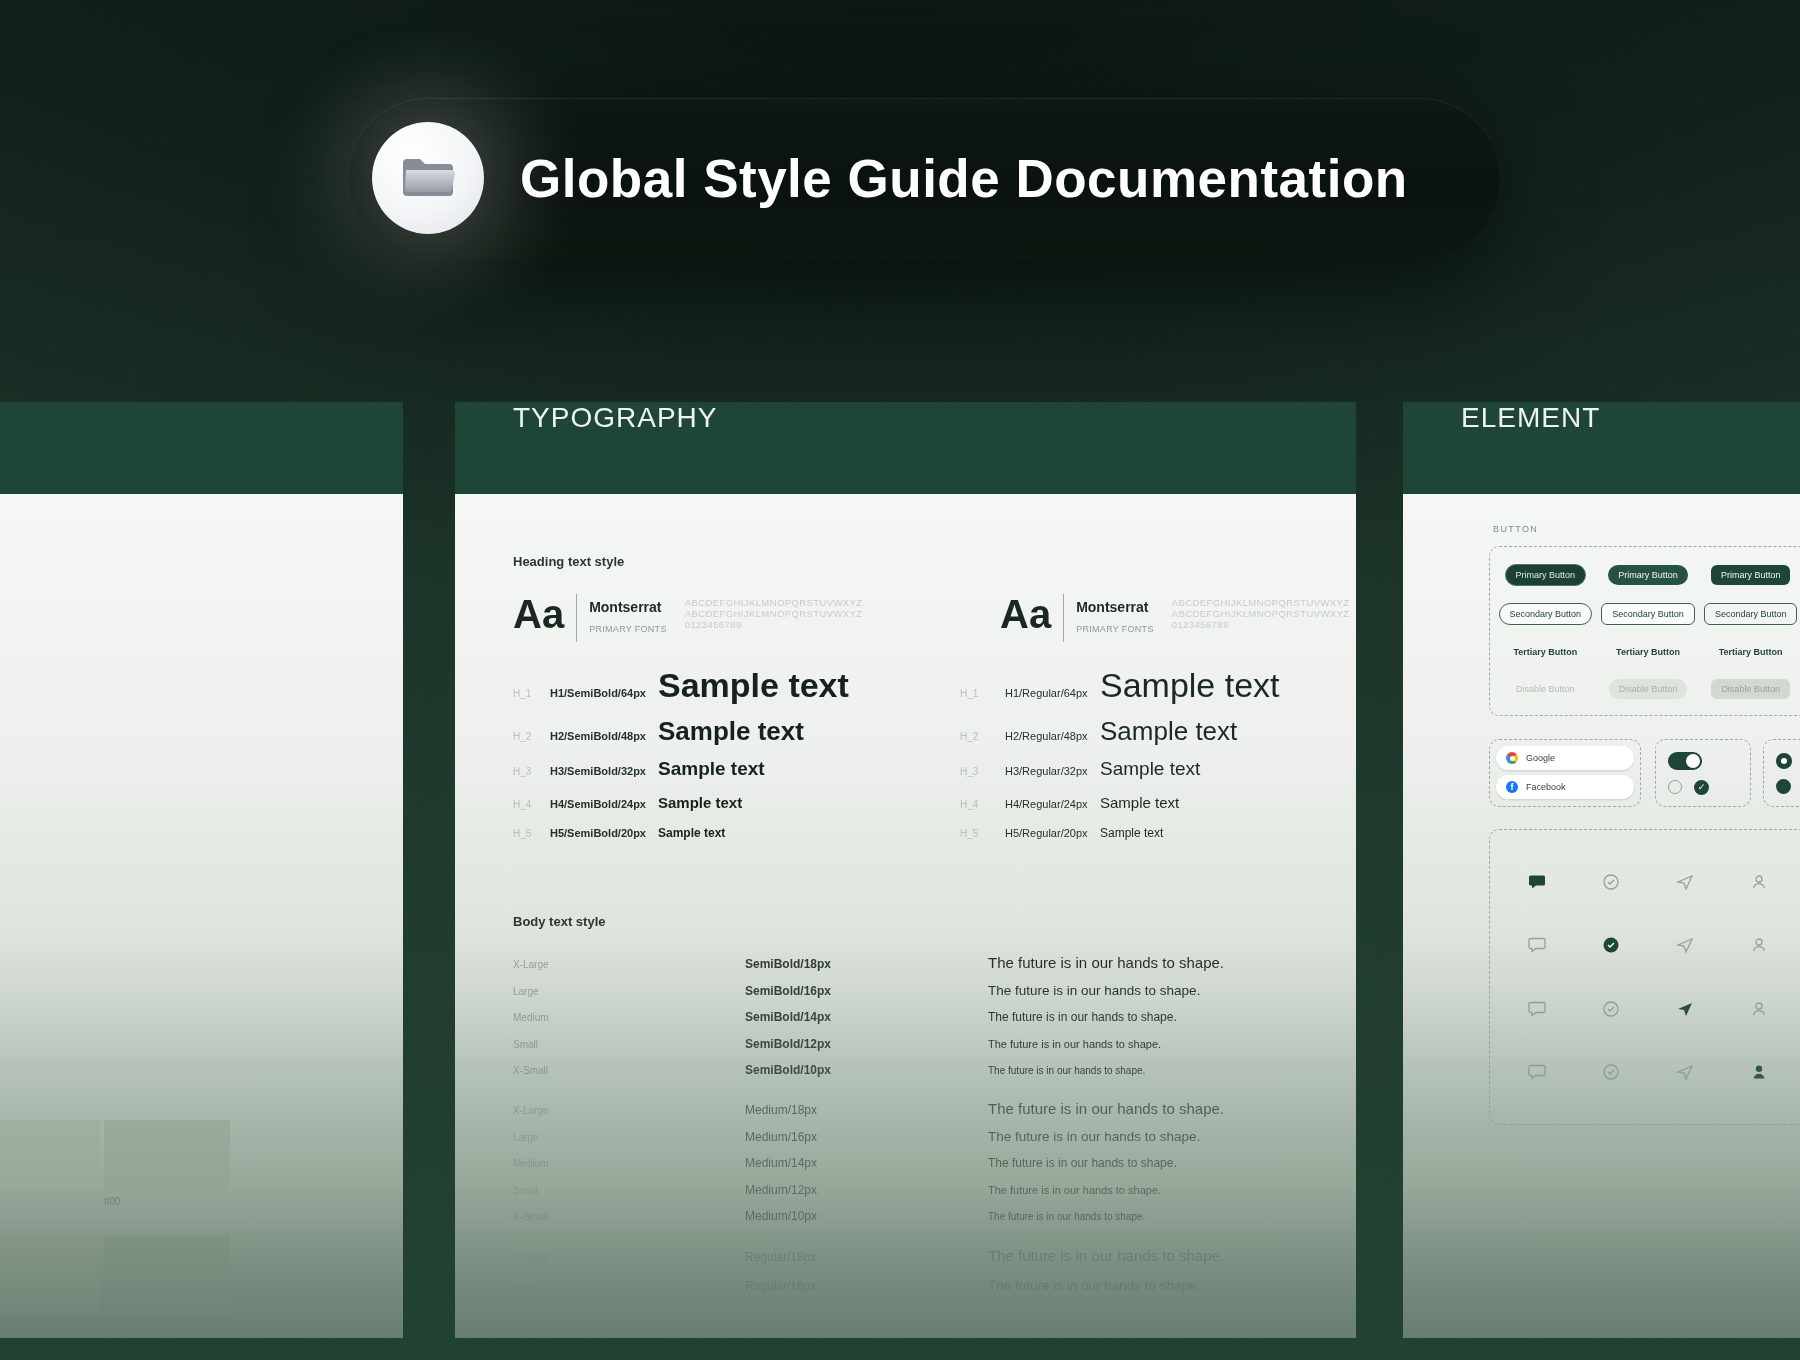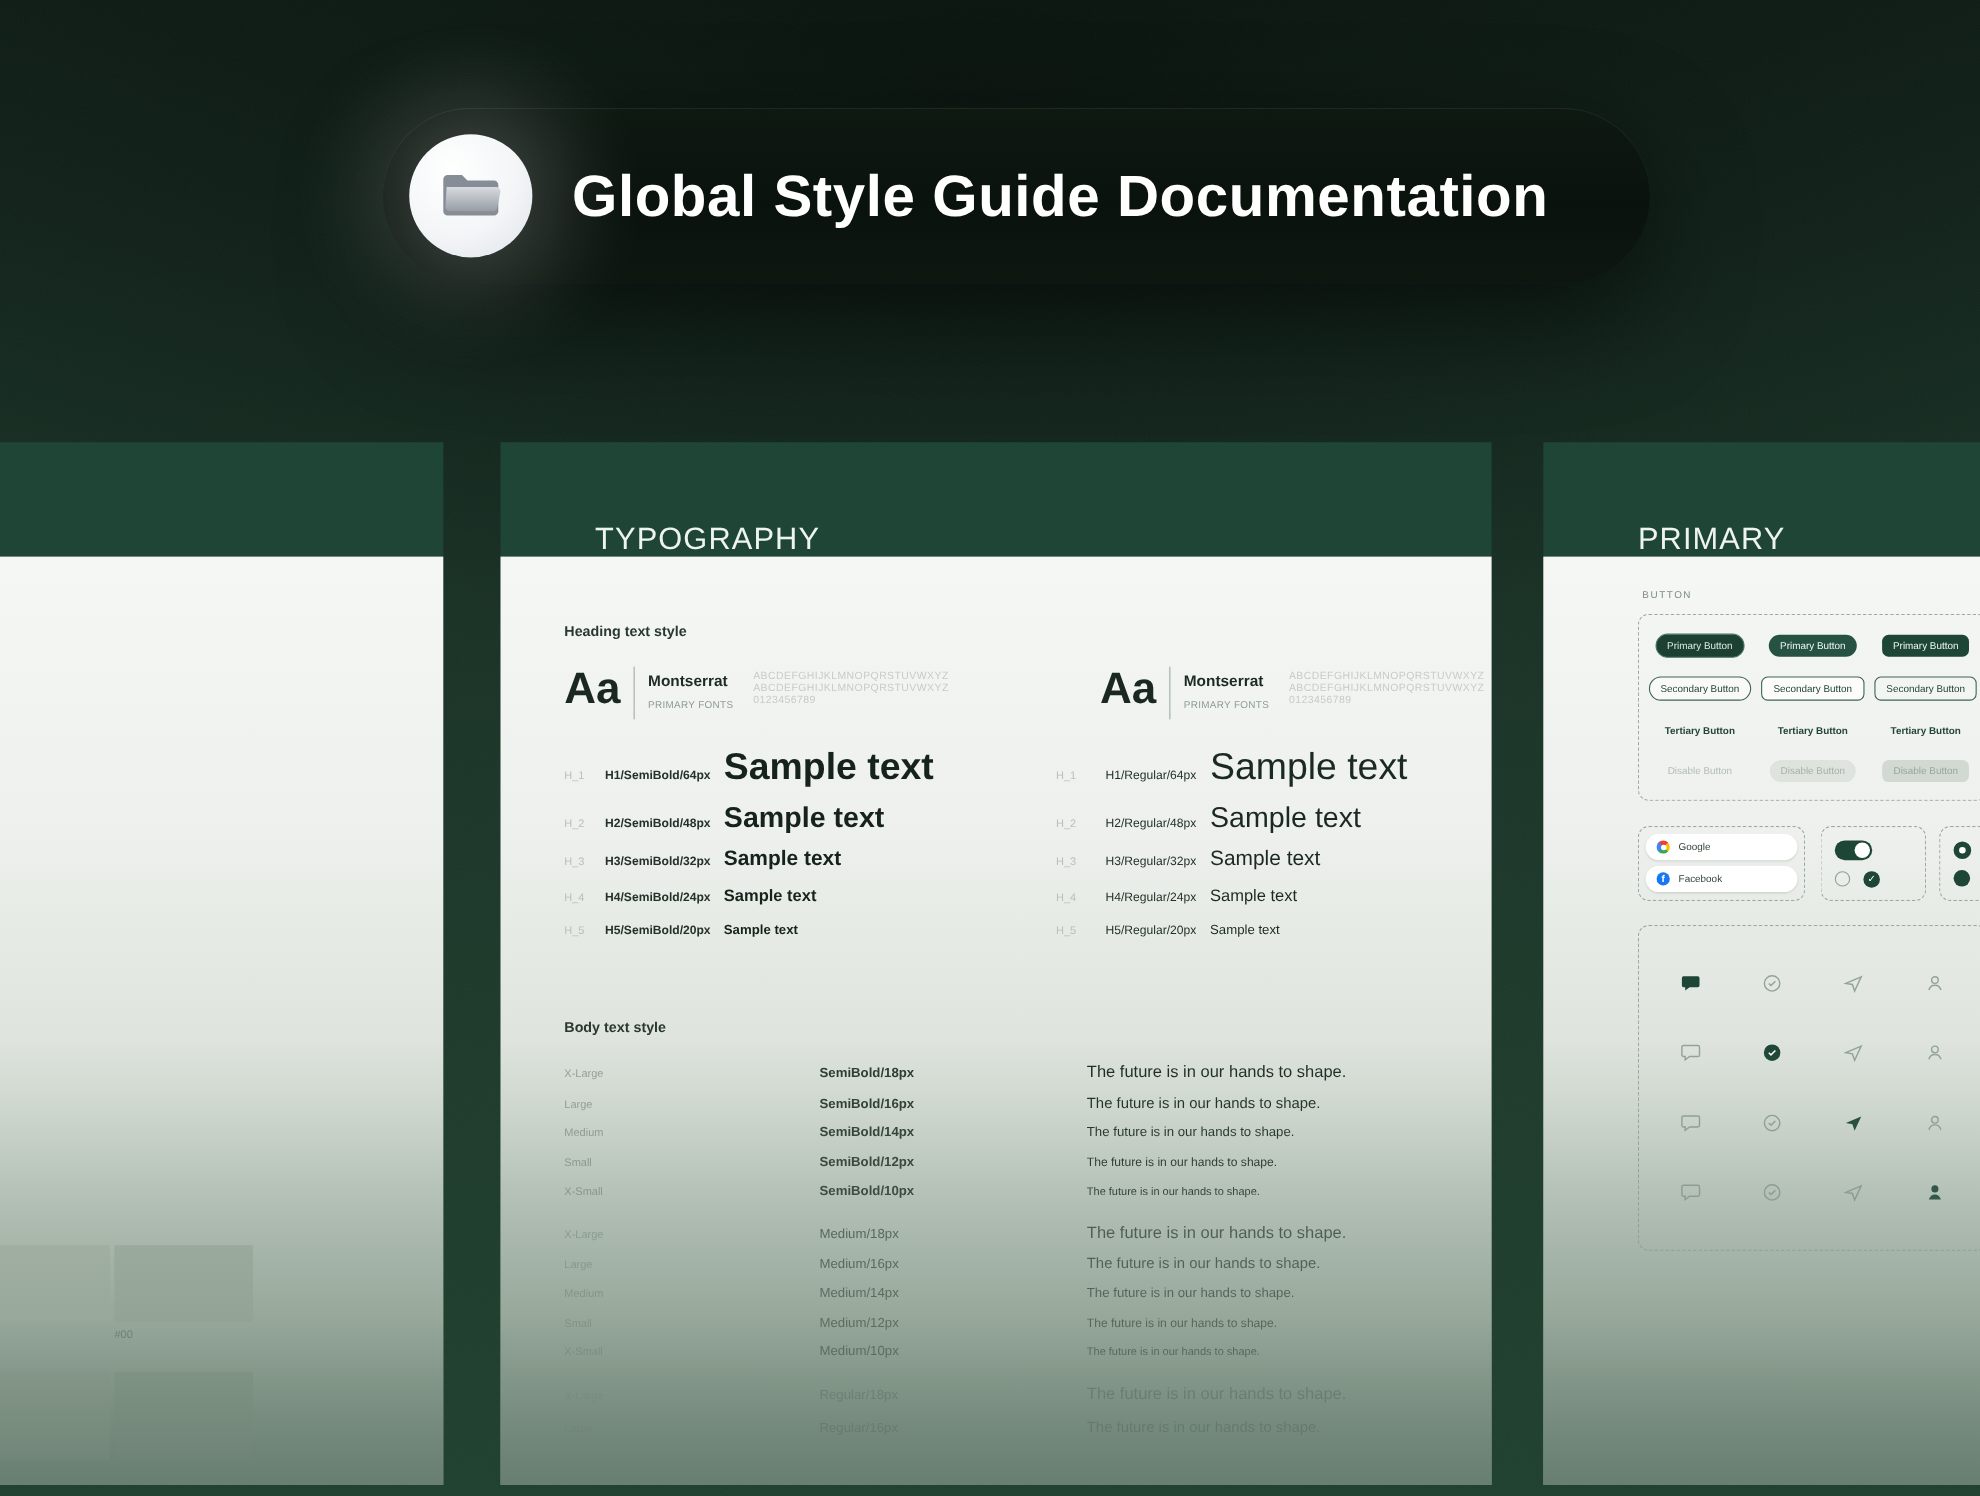--- a/index.html
+++ b/index.html
@@ -16,21 +16,21 @@
     box-shadow:0 30px 90px rgba(0,0,0,.5), inset 0 1px 0 rgba(255,255,255,.07);
     display:flex;align-items:center;}
   .pill-icon{position:absolute;left:24px;top:24px;width:112px;height:112px;border-radius:50%;
     background:radial-gradient(circle at 35% 30%, #ffffff 0%, #f3f5f7 55%, #dfe3e9 100%);
     box-shadow:0 0 90px 28px rgba(255,255,255,.22);
     display:flex;align-items:center;justify-content:center;}
   .pill-title{margin-left:172px;font-size:53px;font-weight:800;color:#ffffff;letter-spacing:.5px;}
 
   
   .panel{position:absolute;top:402px;}
-  .panel-head{height:104px;background:#1e4536;display:flex;align-items:flex-end;padding-left:86px;}
+  .panel-head{height:92px;background:#1e4536;display:flex;align-items:flex-start;padding-left:58px;}
   .panel-head span{color:#eef4ef;font-size:28px;font-weight:500;letter-spacing:1px;}
   .panel-body{position:relative;height:844px;
     background:linear-gradient(180deg,#f5f7f4 0%,#edf0ec 30%,#d9e0d8 60%,#b4c1b5 82%,#8ba092 100%);}
   .panel-body::after{content:"";position:absolute;inset:0;z-index:5;pointer-events:none;
     background:linear-gradient(180deg,rgba(120,142,128,0) 52%,rgba(116,138,124,.45) 82%,rgba(95,118,104,.8) 100%);}
 
   #panel-colors{left:-60px;width:463px;}
   #panel-typo{left:455px;width:901px;}
   #panel-el{left:1403px;width:430px;}
 
@@ -315,21 +315,21 @@
         <span class="tier">Large</span>
         <span class="spec">Regular/16px</span>
         <span class="sample bs2">The future is in our hands to shape.</span>
       </div>
 
     </div>
   </div>
 
   <div class="panel" id="panel-el">
     <div class="panel-head">
-      <span>PRIMARY</span>
+      <span>ELEMENT</span>
     </div>
     <div class="panel-body">
 
       <div class="el-label">BUTTON</div>
 
       <div class="dash" id="btn-box">
         <button class="btn p1">Primary Button</button>
         <button class="btn p2">Primary Button</button>
         <button class="btn p3">Primary Button</button>
         <button class="btn s1">Secondary Button</button>

